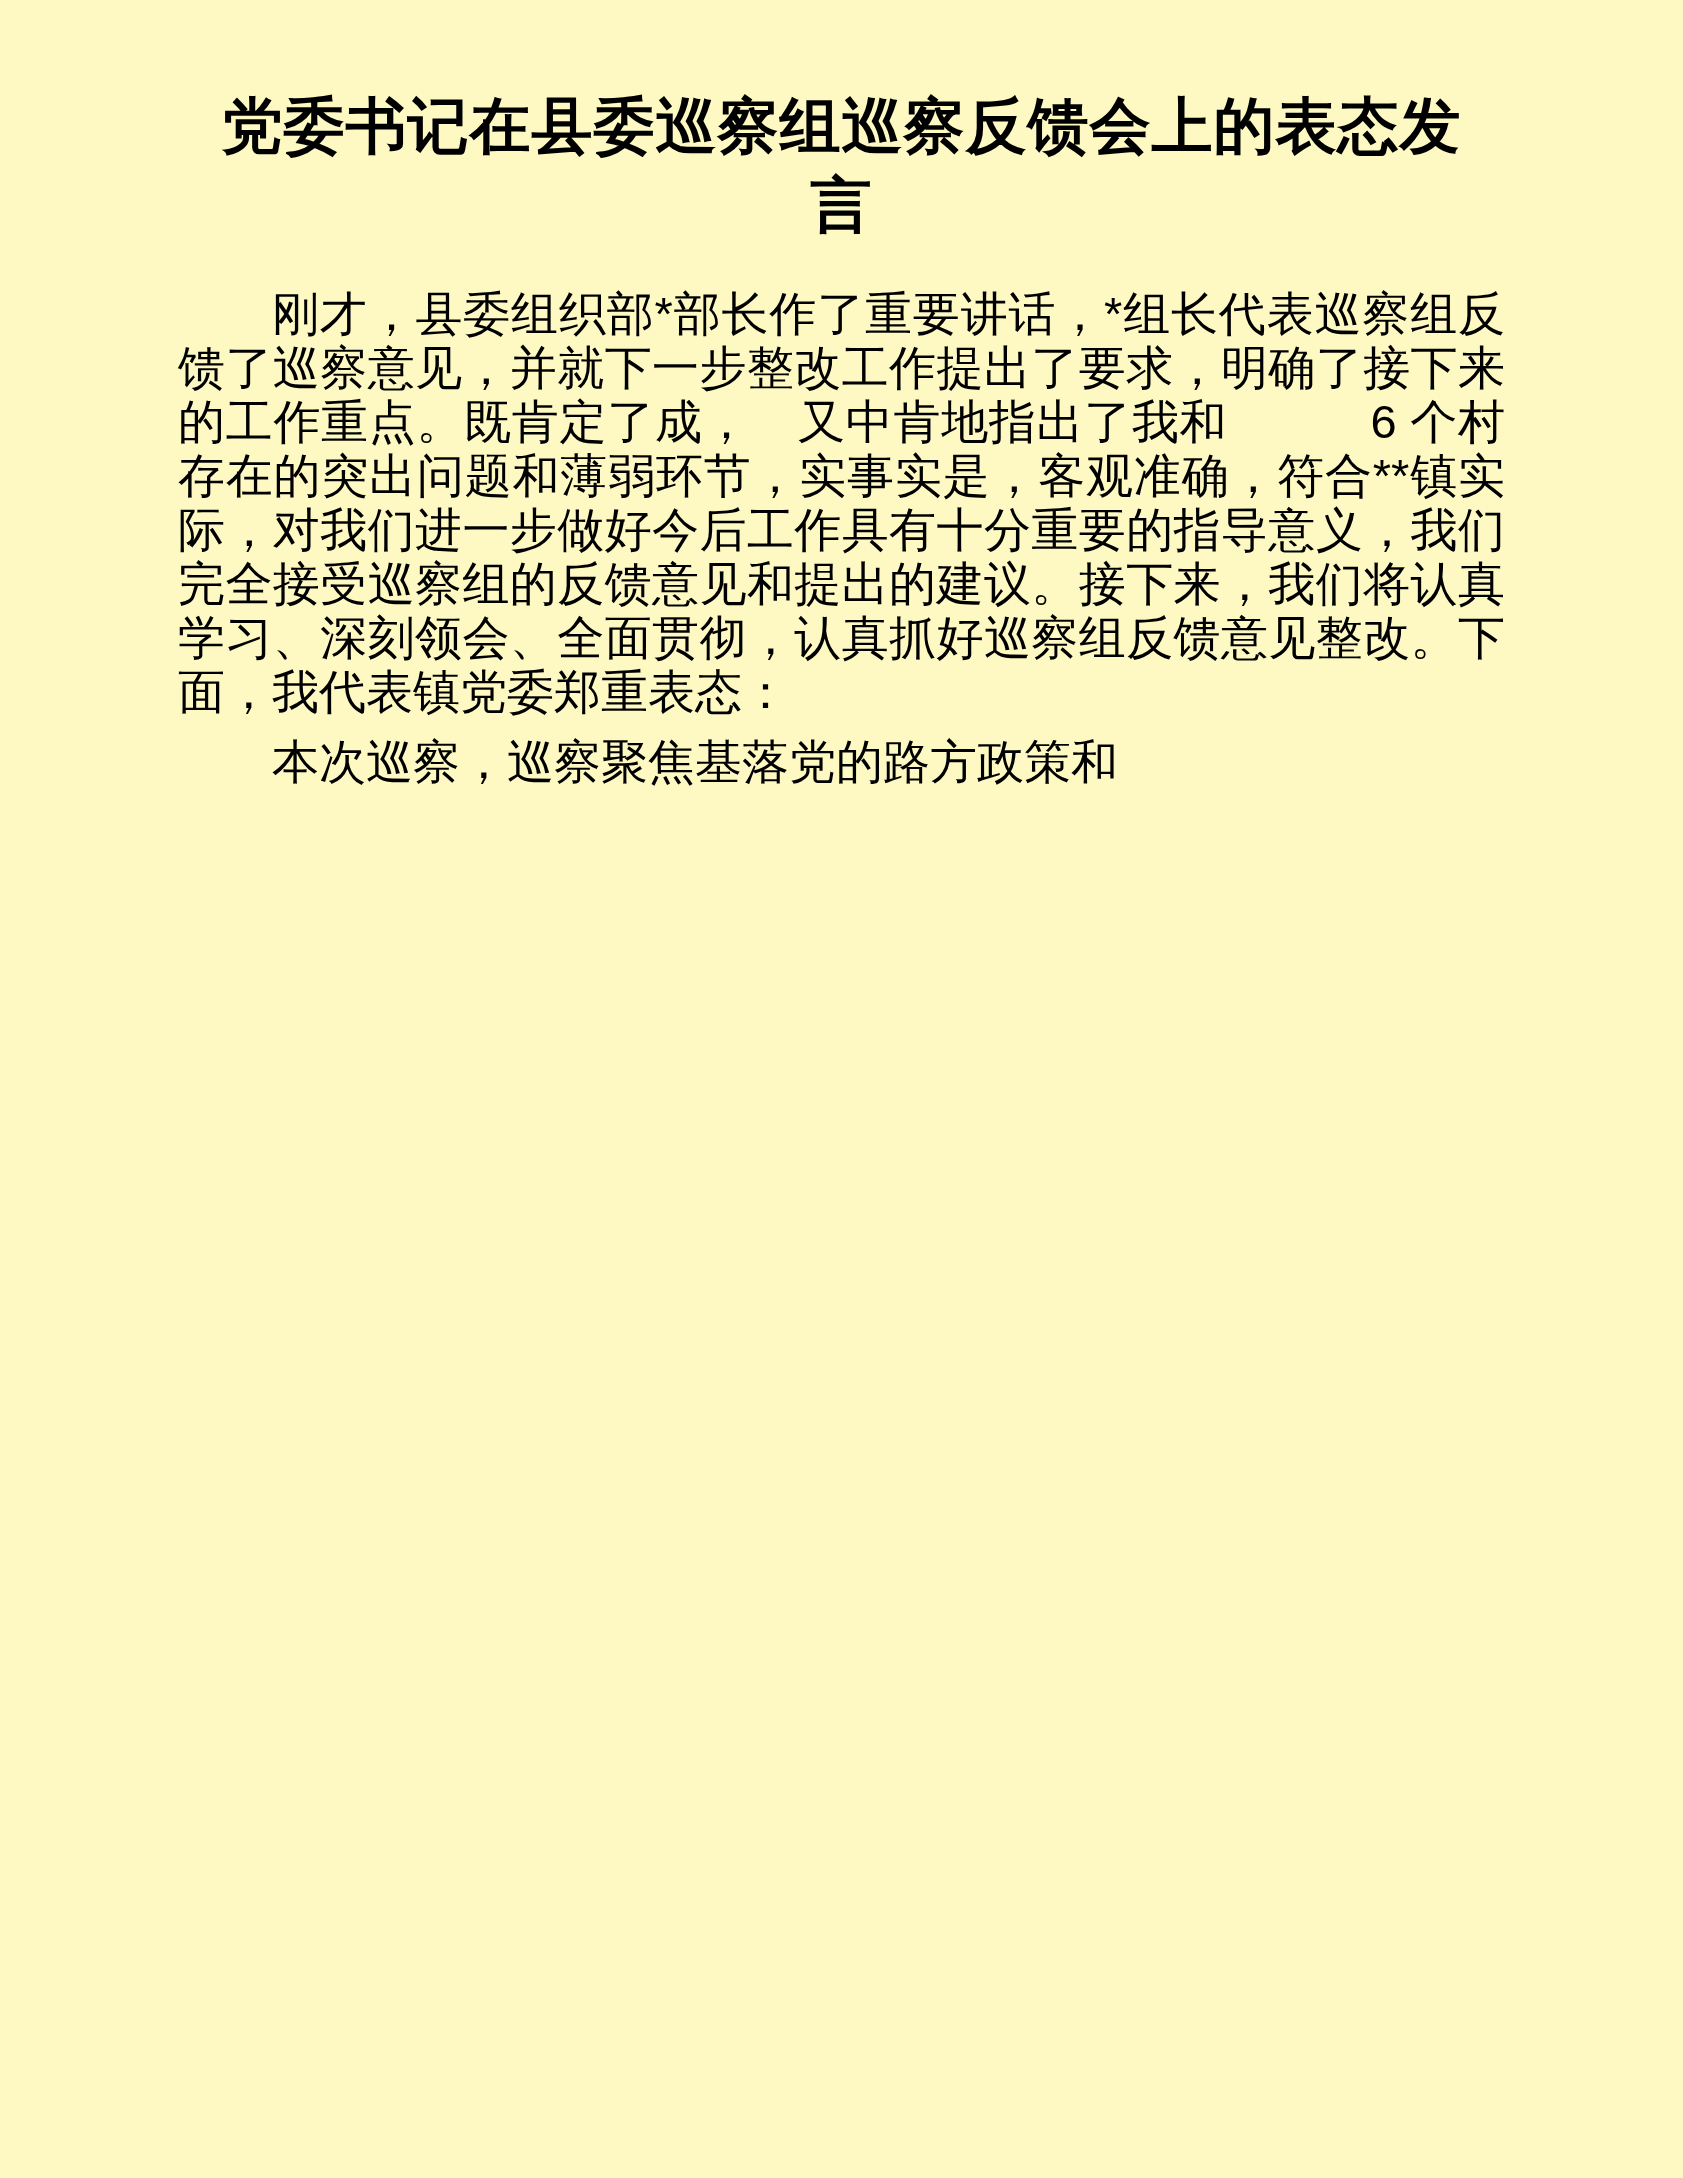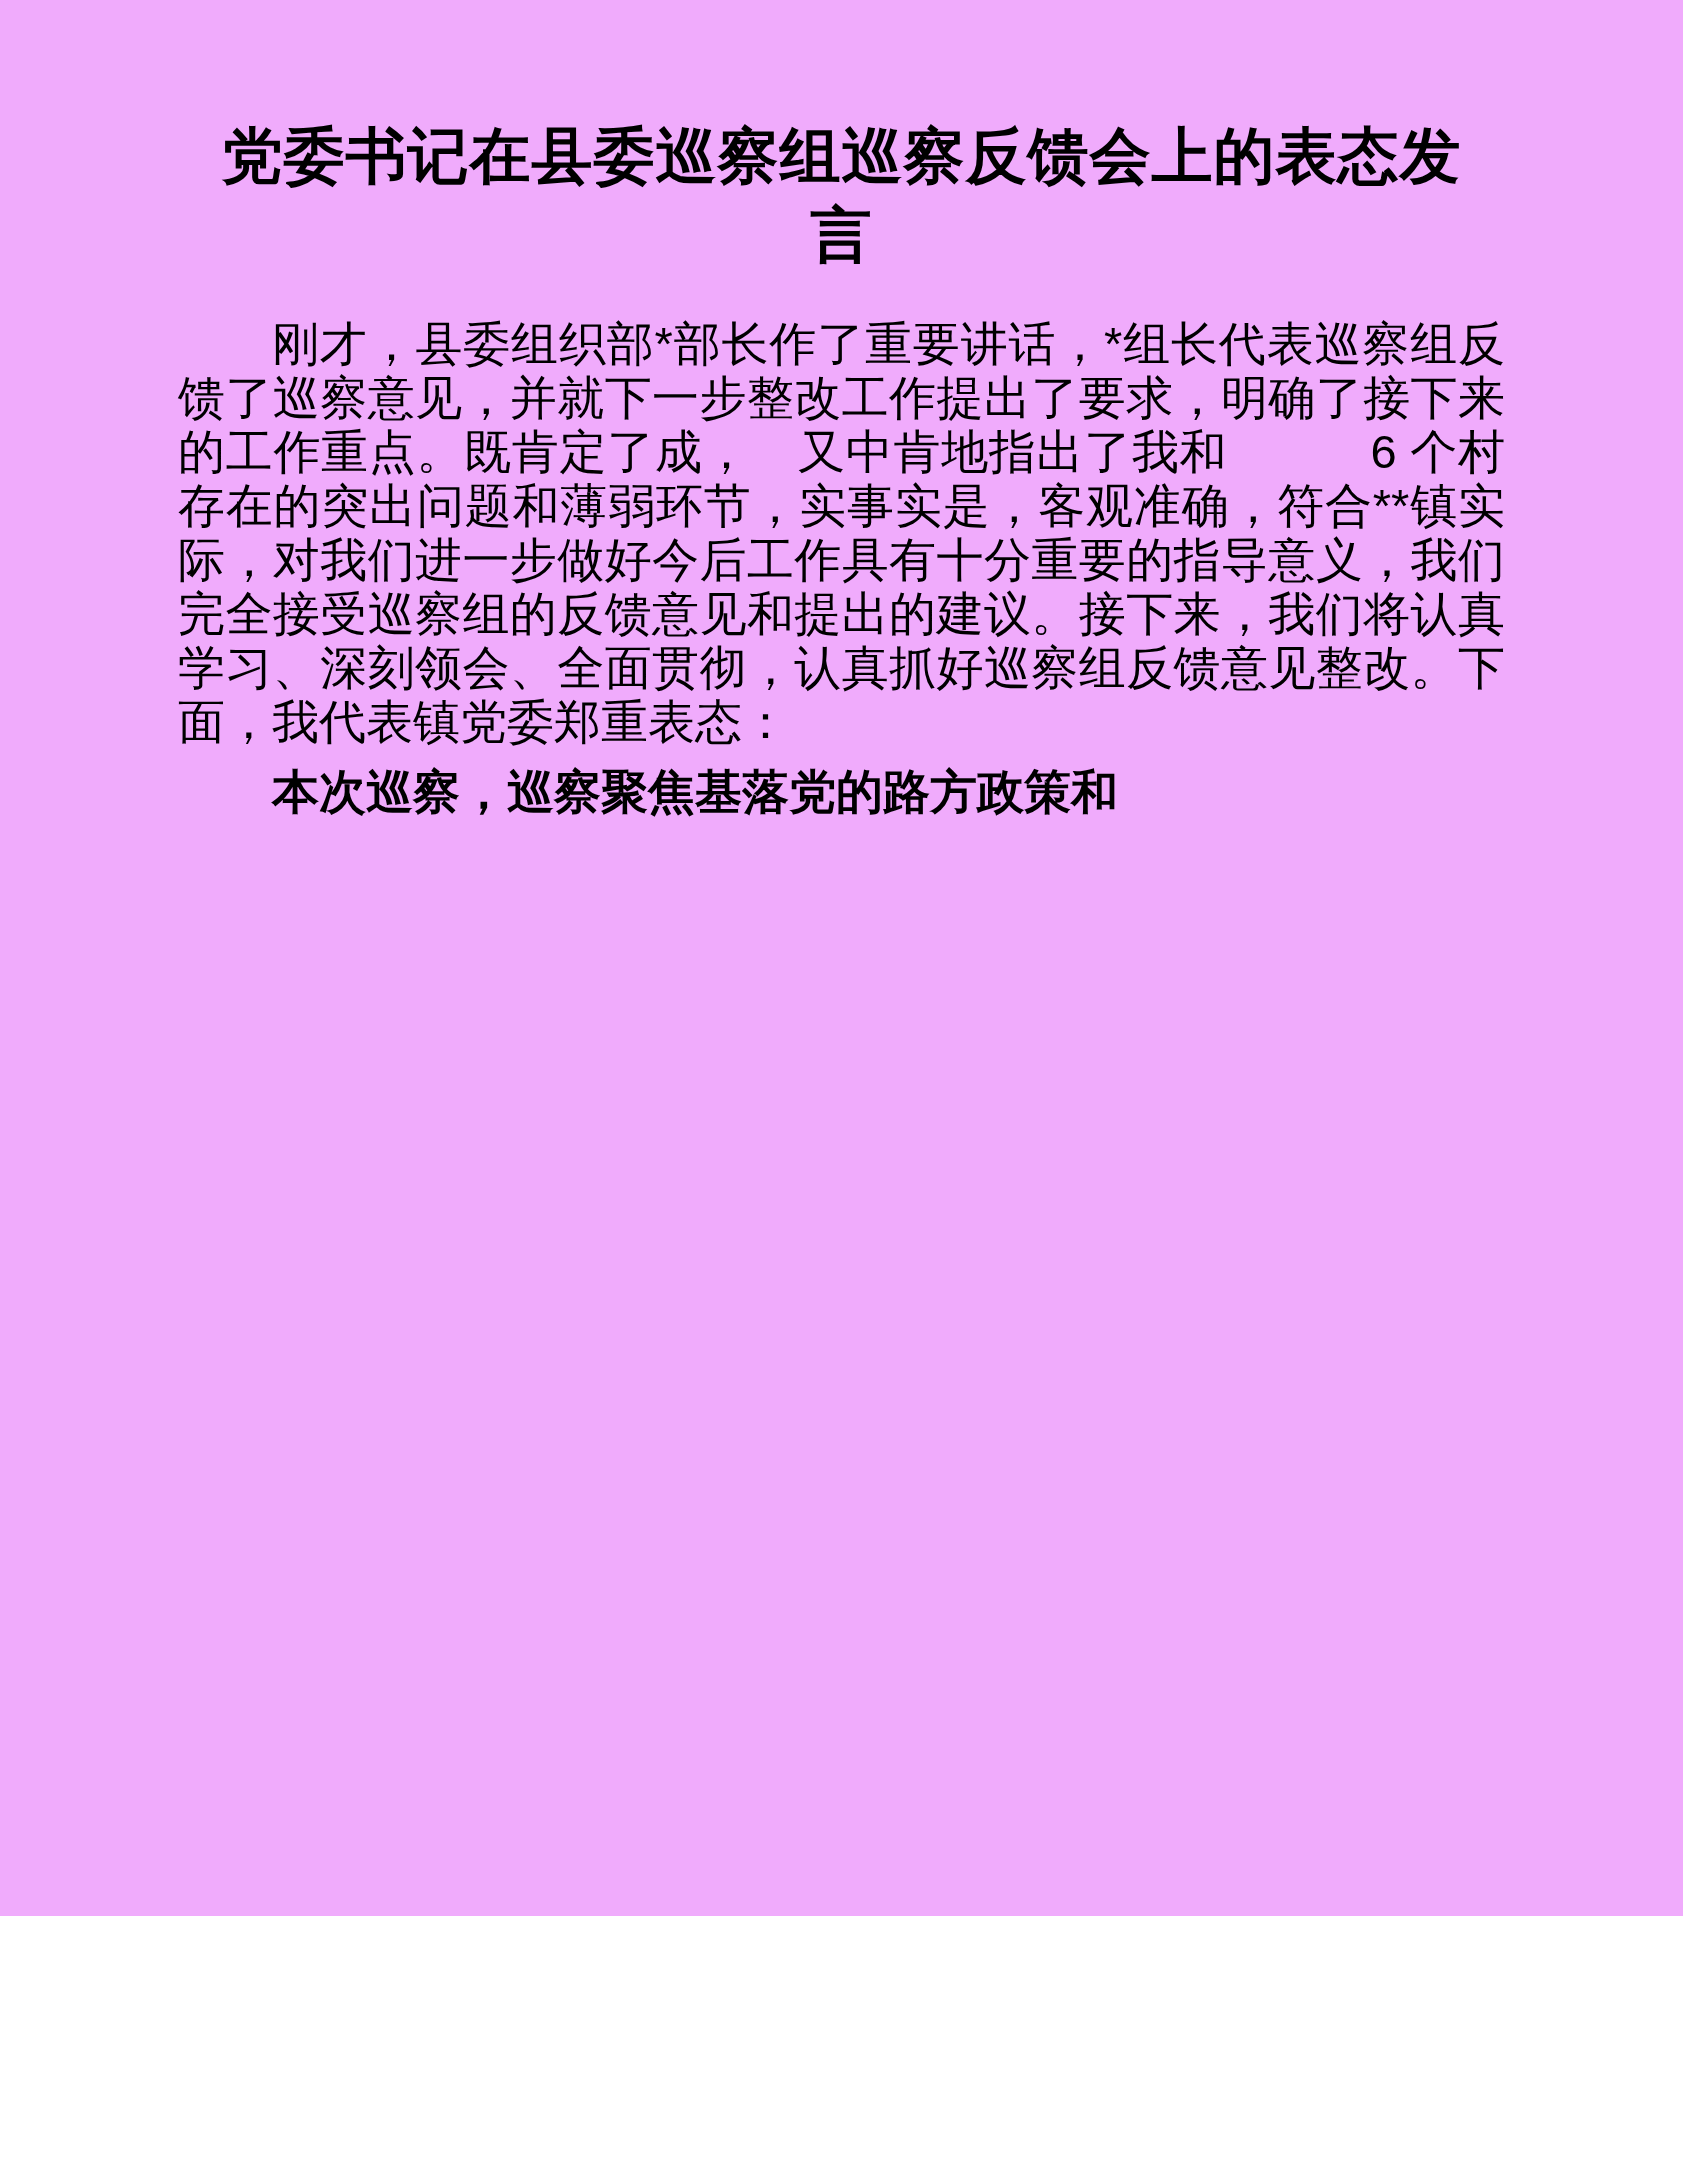--- a/index.html
+++ b/index.html
@@ -3,24 +3,24 @@
 <meta charset="utf-8">
 <style>
   html, body {
     margin: 0;
     padding: 0;
     background: #ffffff;
   }
   .page {
     position: relative;
     width: 1683px;
-    height: 1916px;
-    background: #f0abfc;
+    height: 2178px;
+    background: #fef9c3;
     box-sizing: border-box;
-    padding: 117px 178px 0 178px;
+    padding: 87px 178px 0 178px;
     color: #000000;
     font-family: "Liberation Sans", sans-serif;
     overflow: hidden;
   }
   .doc-title {
     font-size: 61px;
     font-weight: 700;
     line-height: 79px;
     text-align: center;
     max-width: 1267px;
@@ -36,21 +36,21 @@
     margin: 0 0 16px 0;
     word-break: break-all;
   }
   p.heading {
     font-weight: 700;
     text-align: left;
     margin-top: 10px;
     margin-bottom: 18px;
   }
   .lead-bold {
-    font-weight: 700;
+    font-weight: 400;
   }
 </style>
 </head>
 <body>
 
 <div class="page">
 
   <h1 class="doc-title">党委书记在县委巡察组巡察反馈会上的表态发言</h1>
 
 

